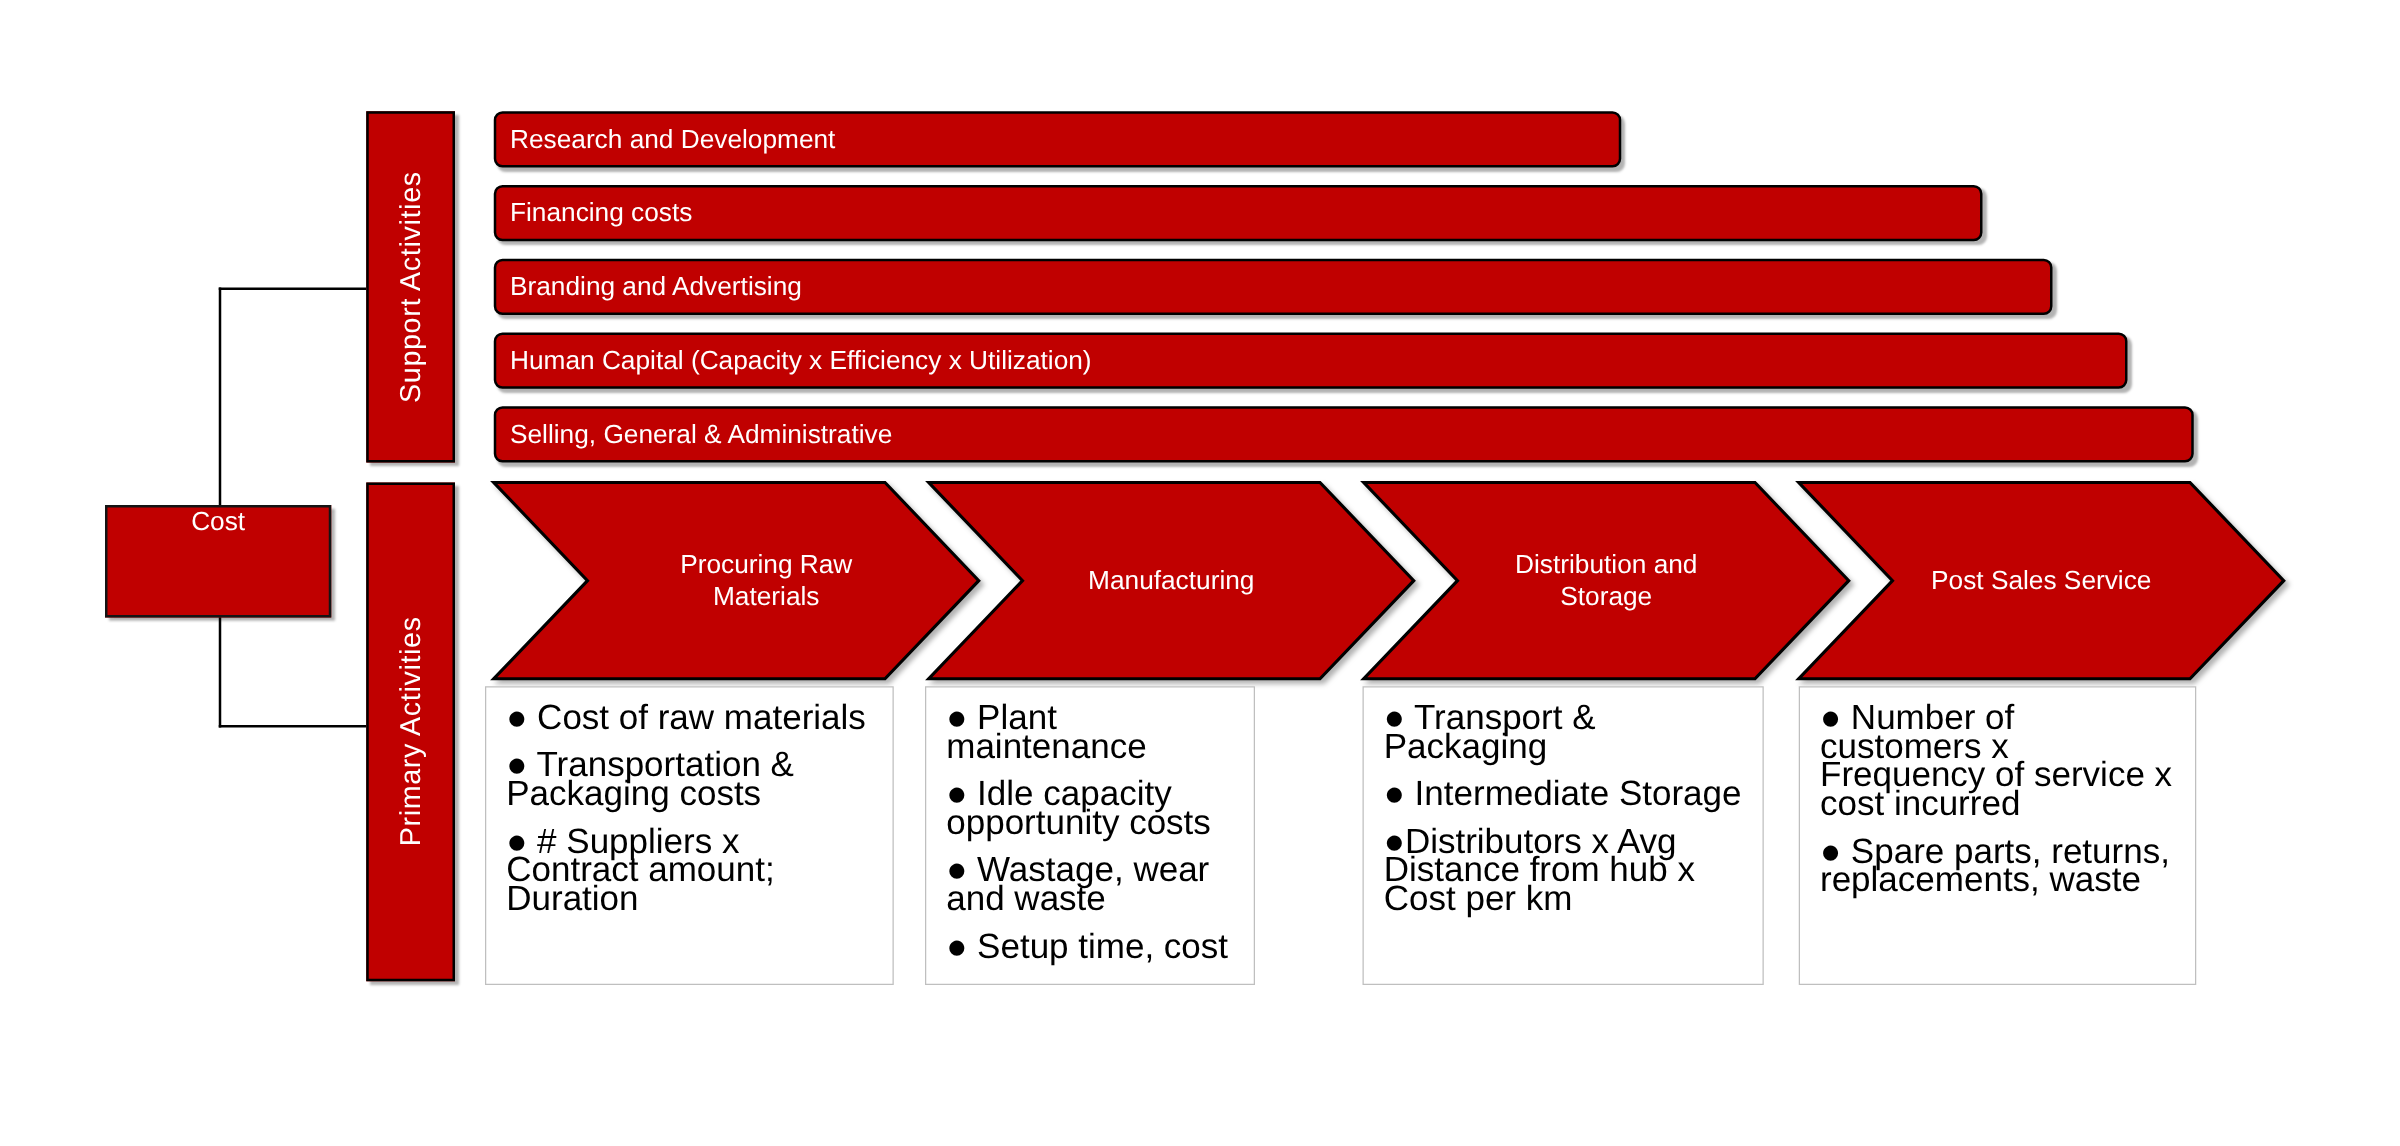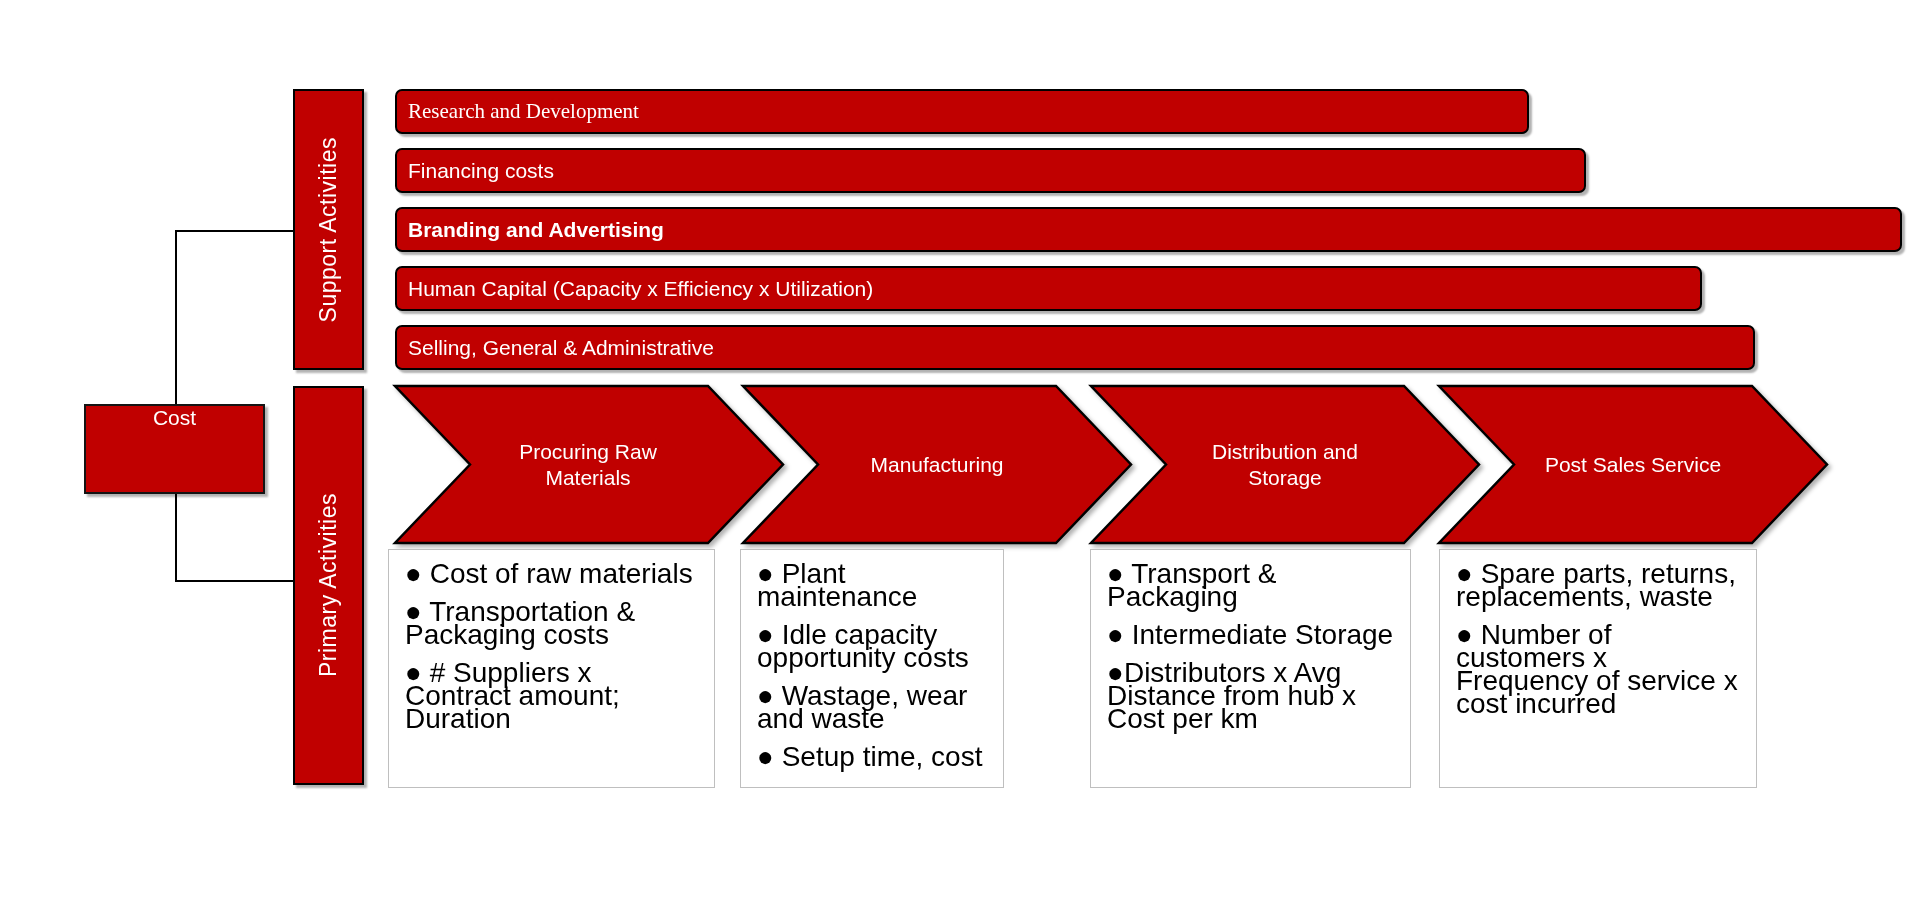--- a/index.html
+++ b/index.html
@@ -73,45 +73,45 @@
   </div>
 
   <div class="side-bar support">
     <span class="vtext">Support Activities</span>
   </div>
   <div class="side-bar primary">
     <span class="vtext">Primary Activities</span>
   </div>
 
   <div id="support-bars">
-      <div class="bar" style="top: 89px; width: 1134px; font-family: Liberation Serif, serif;">
+      <div class="bar" style="top: 89px; width: 902px;">
         <span>Research and Development</span>
       </div>
       <div class="bar" style="top: 148px; width: 1191px;">
         <span>Financing costs</span>
       </div>
-      <div class="bar" style="top: 207px; width: 1507px; font-weight: bold;">
+      <div class="bar" style="top: 207px; width: 1247px;">
         <span>Branding and Advertising</span>
       </div>
       <div class="bar" style="top: 266px; width: 1307px;">
         <span>Human Capital (Capacity x Efficiency x Utilization)</span>
       </div>
       <div class="bar" style="top: 325px; width: 1360px;">
         <span>Selling, General &amp; Administrative</span>
       </div>
     </div>
 
   <svg class="chevron-svg" viewBox="0 0 1450 170" xmlns="http://www.w3.org/2000/svg">
       <polygon points="5,6 318,6 393,84.5 318,163 5,163 80,84.5"></polygon>
       <polygon points="353,6 666,6 741,84.5 666,163 353,163 428,84.5"></polygon>
       <polygon points="701,6 1014,6 1089,84.5 1014,163 701,163 776,84.5"></polygon>
       <polygon points="1049,6 1362,6 1437,84.5 1362,163 1049,163 1124,84.5"></polygon>
     </svg>
 
-<div class="chevron-label" style="left: 488px;">
+<div class="chevron-label" style="left: 513px;">
       <span>Procuring Raw Materials</span>
     </div>
     <div class="detail-box" style="left: 388px; width: 327px;">
       <p>● Cost of raw materials</p>
       <p>● Transportation &amp; Packaging costs</p>
       <p>● # Suppliers x Contract amount; Duration</p>
     </div>
     <div class="chevron-label" style="left: 837px;">
       <span>Manufacturing</span>
     </div>
@@ -126,16 +126,16 @@
     </div>
     <div class="detail-box" style="left: 1090px; width: 321px;">
       <p>● Transport &amp; Packaging</p>
       <p>● Intermediate Storage</p>
       <p>●Distributors x Avg Distance from hub x Cost per km</p>
     </div>
     <div class="chevron-label" style="left: 1533px;">
       <span>Post Sales Service</span>
     </div>
     <div class="detail-box" style="left: 1439px; width: 318px;">
+      <p>● Number of customers x Frequency of service x cost incurred</p>
       <p>● Spare parts, returns, replacements, waste</p>
-      <p>● Number of customers x Frequency of service x cost incurred</p>
     </div>
   </div>
 
 </body></html>

